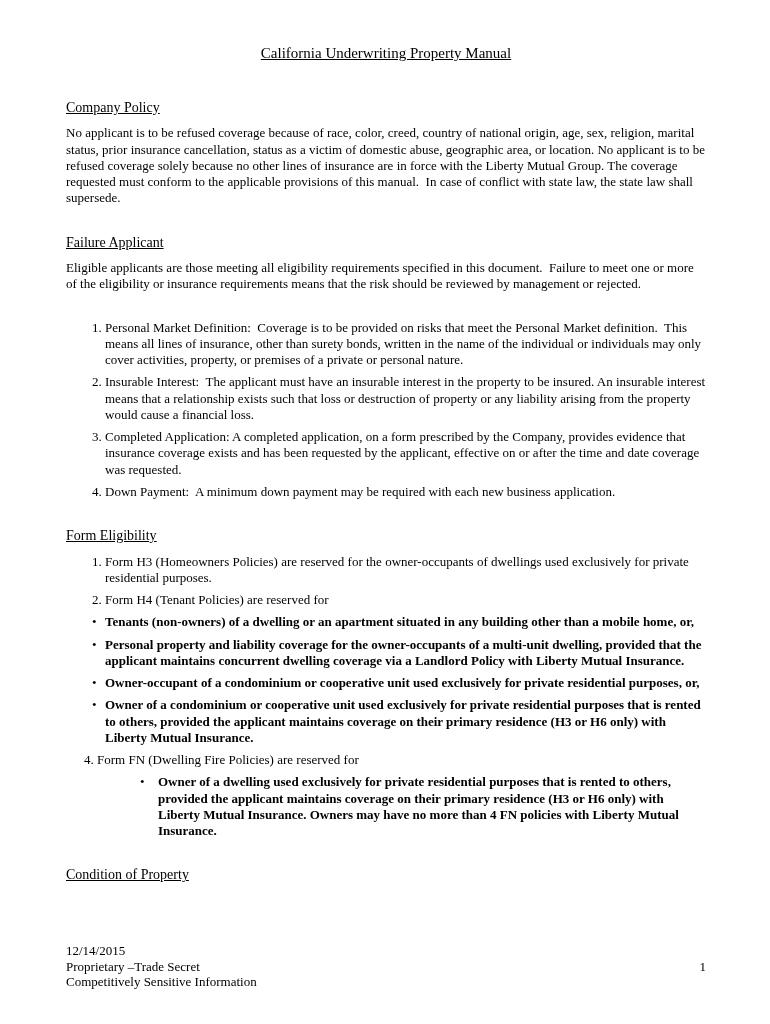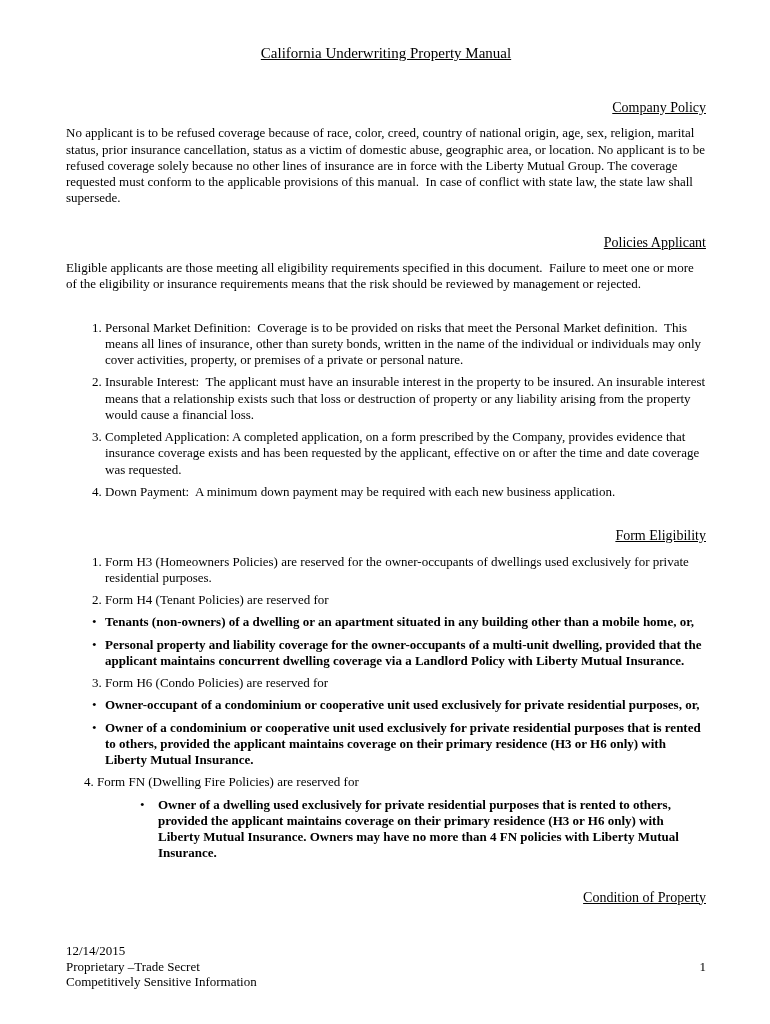--- a/index.html
+++ b/index.html
@@ -21,21 +21,21 @@
     font-size: 15px;
     font-weight: normal;
     text-align: center;
     text-decoration: underline;
   }
   .section { margin-top: 27px; }
   .section.first { margin-top: 36px; }
   .section-heading {
     font-size: 14px;
     font-weight: normal;
-    text-align: right;
+    text-align: left;
     text-decoration: underline;
     margin-bottom: 9px;
   }
   .body-text { white-space: pre-wrap; }
   .num-item {
     padding-left: 13px;
     text-indent: -13px;
     margin-bottom: 6px;
     white-space: pre-wrap;
     margin-left: 26px;
@@ -67,21 +67,21 @@
   <div class="content">
 
     <h1 class="doc-title">California Underwriting Property Manual</h1>
 
     <section class="section first">
       <h2 class="section-heading">Company Policy</h2>
       <p class="body-text">No applicant is to be refused coverage because of race, color, creed, country of national origin, age, sex, religion, marital status, prior insurance cancellation, status as a victim of domestic abuse, geographic area, or location. No applicant is to be refused coverage solely because no other lines of insurance are in force with the Liberty Mutual Group. The coverage requested must conform to the applicable provisions of this manual.  In case of conflict with state law, the state law shall supersede.</p>
     </section>
 
     <section class="section">
-      <h2 class="section-heading">Policies Applicant</h2>
+      <h2 class="section-heading">Failure Applicant</h2>
       <p class="body-text">Eligible applicants are those meeting all eligibility requirements specified in this document.  Failure to meet one or more of the eligibility or insurance requirements means that the risk should be reviewed by management or rejected.</p>
     </section>
 
     <section class="section">
       <p class="num-item">1. Personal Market Definition:  Coverage is to be provided on risks that meet the Personal Market definition.  This means all lines of insurance, other than surety bonds, written in the name of the individual or individuals may only cover activities, property, or premises of a private or personal nature.</p>
       <p class="num-item">2. Insurable Interest:  The applicant must have an insurable interest in the property to be insured. An insurable interest means that a relationship exists such that loss or destruction of property or any liability arising from the property would cause a financial loss.</p>
       <p class="num-item">3. Completed Application: A completed application, on a form prescribed by the Company, provides evidence that insurance coverage exists and has been requested by the applicant, effective on or after the time and date coverage was requested.</p>
       <p class="num-item">4. Down Payment:  A minimum down payment may be required with each new business application.</p>
     </section>
 
@@ -93,21 +93,20 @@
       <p class="num-item">2. Form H4 (Tenant Policies) are reserved for</p>
       <div class="bullet-row">
         <span class="bullet-marker">•</span>
         <span class="bullet-text">Tenants (non-owners) of a dwelling or an apartment situated in any building other than a mobile home, or,</span>
       </div>
       <div class="bullet-row">
         <span class="bullet-marker">•</span>
         <span class="bullet-text">Personal property and liability coverage for the owner-occupants of a multi-unit dwelling, provided that the applicant maintains concurrent dwelling coverage via a Landlord Policy with Liberty Mutual Insurance.</span>
       </div>
 
-      <p class="num-item">3. Form H6 (Condo Policies) are reserved for</p>
       <div class="bullet-row">
         <span class="bullet-marker">•</span>
         <span class="bullet-text">Owner-occupant of a condominium or cooperative unit used exclusively for private residential purposes, or,</span>
       </div>
       <div class="bullet-row">
         <span class="bullet-marker">•</span>
         <span class="bullet-text">Owner of a condominium or cooperative unit used exclusively for private residential purposes that is rented to others, provided the applicant maintains coverage on their primary residence (H3 or H6 only) with Liberty Mutual Insurance.</span>
       </div>
 
       <p class="num-item indent">4. Form FN (Dwelling Fire Policies) are reserved for</p>

